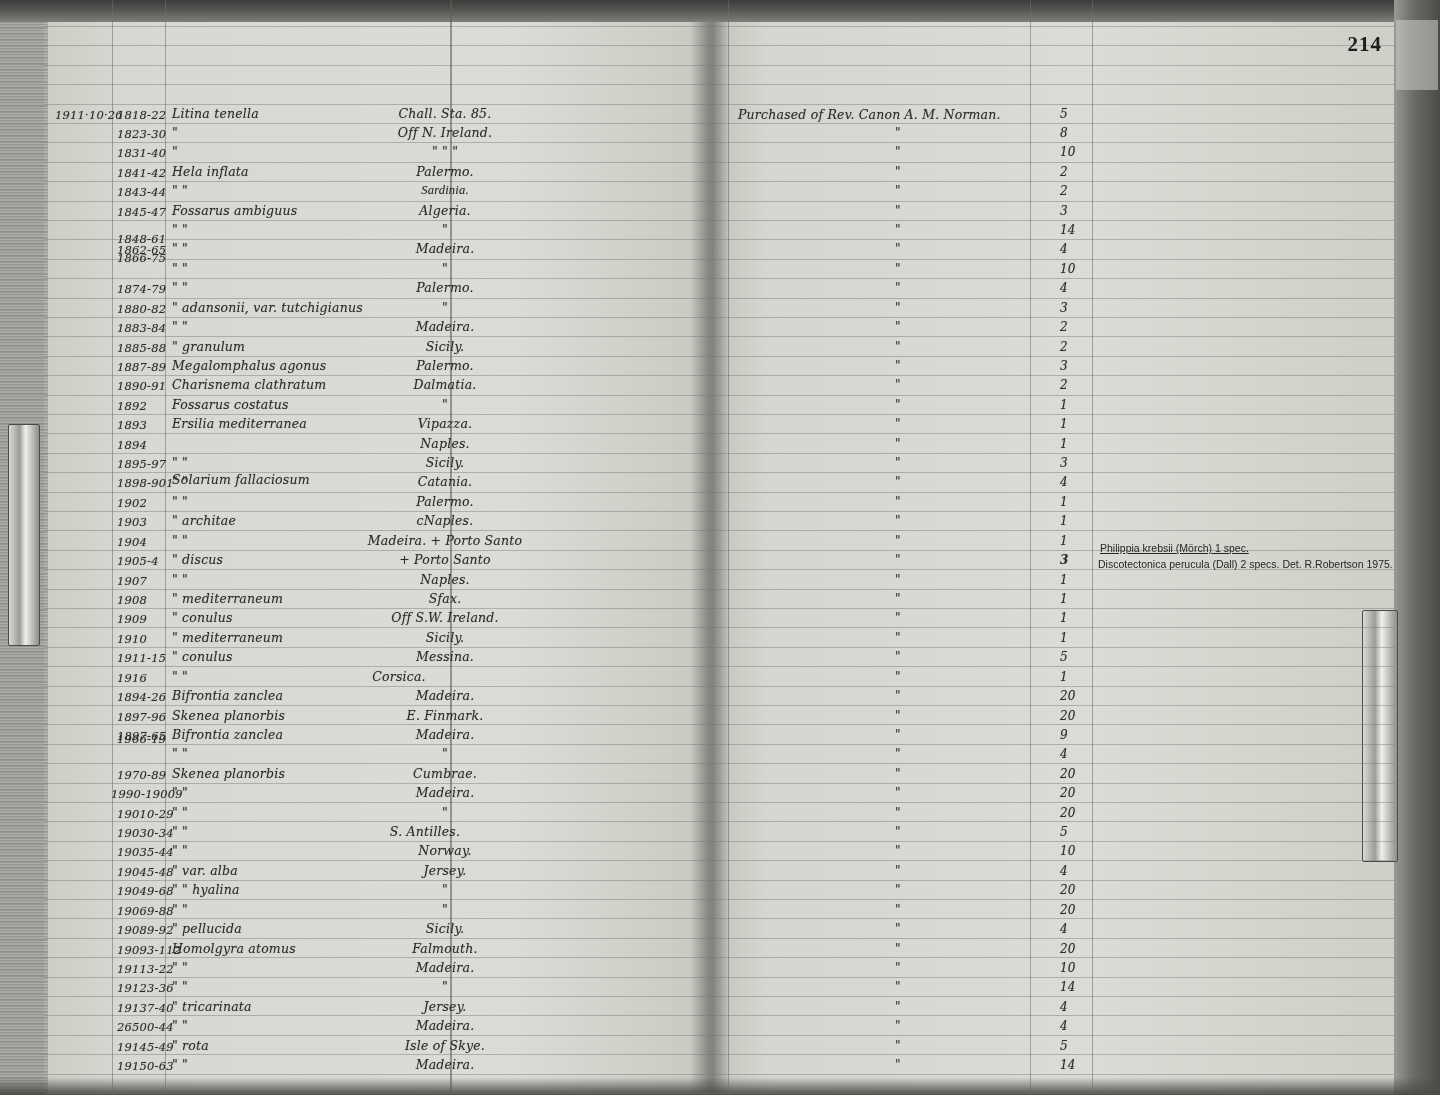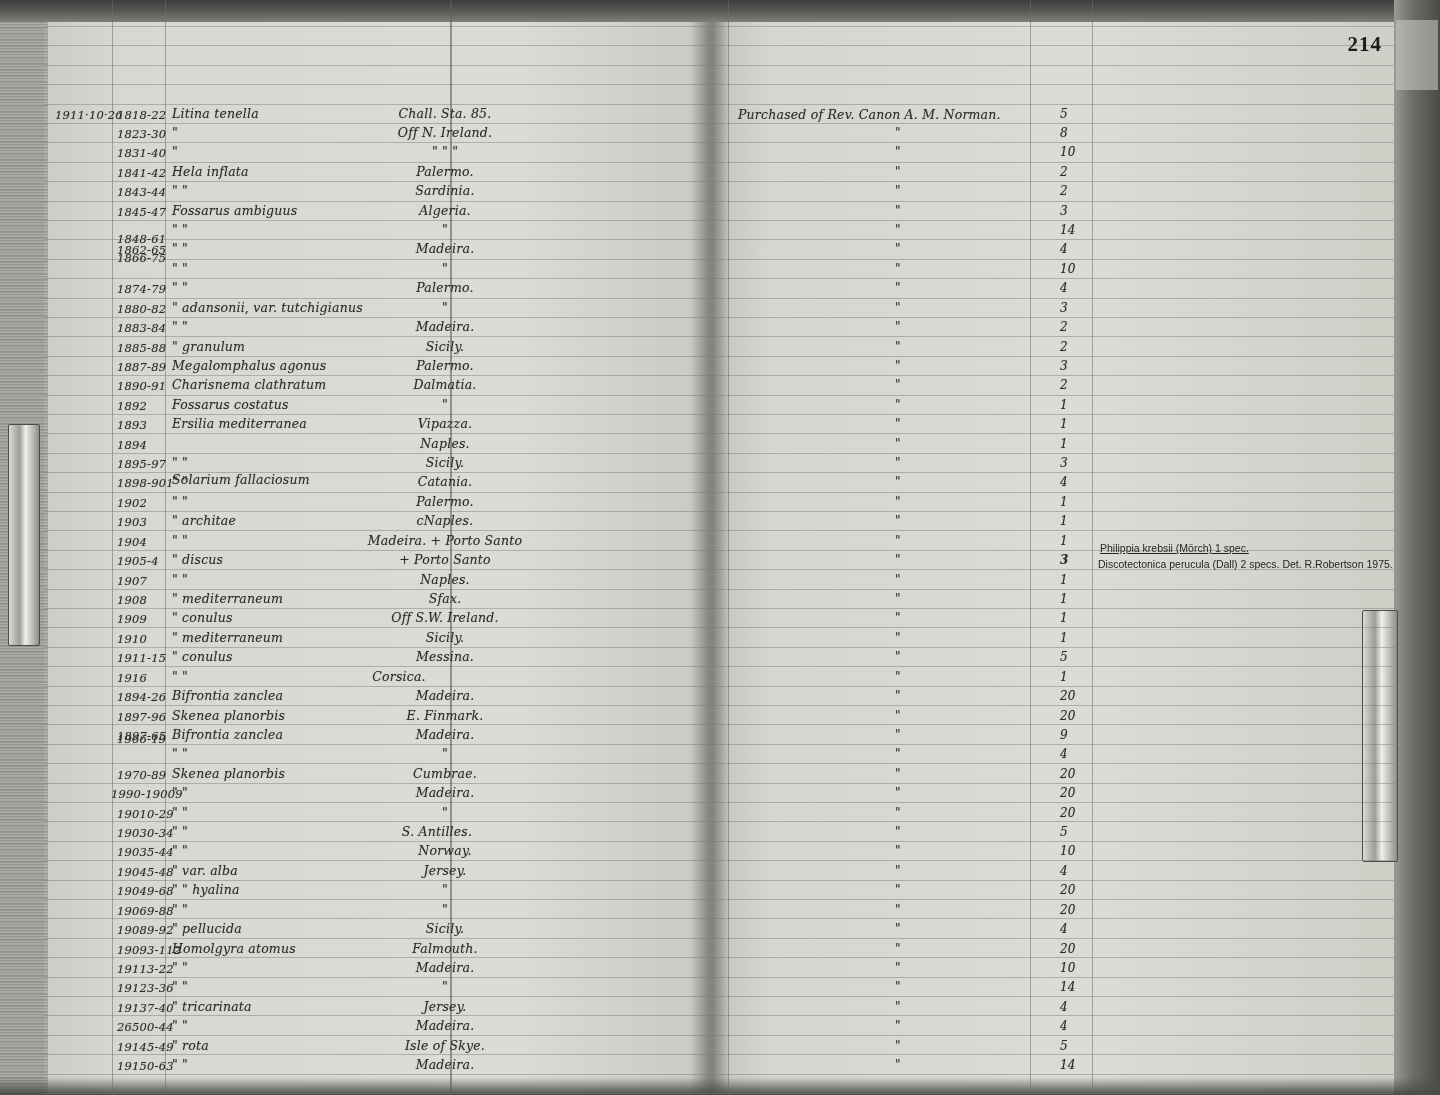--- a/index.html
+++ b/index.html
@@ -196,21 +196,21 @@
       <div class="ink" style="top: 144.34px; left: 0px; width: 730px; text-align: center; white-space: nowrap; padding-left: 160px; box-sizing: border-box;">"  "  "</div>
       <div class="ink ditto" style="left: 895px; top: 145.34px;">"</div>
       <div class="ink qty" style="left: 1060px; top: 145.34px;">10</div>
       <div class="ink num" style="left: 117px; top: 165.76px;">1841-42</div>
       <div class="ink" style="left: 172px; top: 163.76px;">Hela inflata</div>
       <div class="ink" style="top: 163.76px; left: 0px; width: 730px; text-align: center; white-space: nowrap; padding-left: 160px; box-sizing: border-box;">Palermo.</div>
       <div class="ink ditto" style="left: 895px; top: 164.76px;">"</div>
       <div class="ink qty" style="left: 1060px; top: 164.76px;">2</div>
       <div class="ink num" style="left: 117px; top: 185.18px;">1843-44</div>
       <div class="ink" style="left: 172px; top: 183.18px;">"   "</div>
-      <div class="ink" style="top: 183.18px; left: 0px; width: 730px; text-align: center; white-space: nowrap; padding-left: 160px; box-sizing: border-box;">Sardinia.</div>
+      <div class="ink" style="top: 183.18px; left: 0px; width: 730px; text-align: center; white-space: nowrap; padding-left: 160px; box-sizing: border-box; font-family: Liberation Serif, serif;">Sardinia.</div>
       <div class="ink ditto" style="left: 895px; top: 184.18px;">"</div>
       <div class="ink qty" style="left: 1060px; top: 184.18px;">2</div>
       <div class="ink num" style="left: 117px; top: 204.6px;">1845-47</div>
       <div class="ink" style="left: 172px; top: 202.6px;">Fossarus ambiguus</div>
       <div class="ink" style="top: 202.6px; left: 0px; width: 730px; text-align: center; white-space: nowrap; padding-left: 160px; box-sizing: border-box;">Algeria.</div>
       <div class="ink ditto" style="left: 895px; top: 203.6px;">"</div>
       <div class="ink qty" style="left: 1060px; top: 203.6px;">3</div>
       <div class="ink num" style="left: 117px; top: 224.02px; margin-top: 8px;">1848-61</div>
       <div class="ink" style="left: 172px; top: 222.02px;">"       "</div>
       <div class="ink" style="top: 222.02px; left: 0px; width: 730px; text-align: center; white-space: nowrap; padding-left: 160px; box-sizing: border-box;">"</div>
@@ -361,21 +361,21 @@
       <div class="ink" style="top: 785.2px; left: 0px; width: 730px; text-align: center; white-space: nowrap; padding-left: 160px; box-sizing: border-box;">Madeira.</div>
       <div class="ink ditto" style="left: 895px; top: 786.2px;">"</div>
       <div class="ink qty" style="left: 1060px; top: 786.2px;">20</div>
       <div class="ink num" style="left: 117px; top: 806.62px;">19010-29</div>
       <div class="ink" style="left: 172px; top: 804.62px;">"       "</div>
       <div class="ink" style="top: 804.62px; left: 0px; width: 730px; text-align: center; white-space: nowrap; padding-left: 160px; box-sizing: border-box;">"</div>
       <div class="ink ditto" style="left: 895px; top: 805.62px;">"</div>
       <div class="ink qty" style="left: 1060px; top: 805.62px;">20</div>
       <div class="ink num" style="left: 117px; top: 826.04px;">19030-34</div>
       <div class="ink" style="left: 172px; top: 824.04px;">"       "</div>
-      <div class="ink" style="top: 824.04px; left: 12px; width: 730px; text-align: center; white-space: nowrap; padding-left: 120px; box-sizing: border-box;">S. Antilles.</div>
+      <div class="ink" style="top: 824.04px; left: 0px; width: 730px; text-align: center; white-space: nowrap; padding-left: 120px; box-sizing: border-box;">S. Antilles.</div>
       <div class="ink ditto" style="left: 895px; top: 825.04px;">"</div>
       <div class="ink qty" style="left: 1060px; top: 825.04px;">5</div>
       <div class="ink num" style="left: 117px; top: 845.46px;">19035-44</div>
       <div class="ink" style="left: 172px; top: 843.46px;">"       "</div>
       <div class="ink" style="top: 843.46px; left: 0px; width: 730px; text-align: center; white-space: nowrap; padding-left: 160px; box-sizing: border-box;">Norway.</div>
       <div class="ink ditto" style="left: 895px; top: 844.46px;">"</div>
       <div class="ink qty" style="left: 1060px; top: 844.46px;">10</div>
       <div class="ink num" style="left: 117px; top: 864.88px;">19045-48</div>
       <div class="ink" style="left: 172px; top: 862.88px;">"       var. alba</div>
       <div class="ink" style="top: 862.88px; left: 0px; width: 730px; text-align: center; white-space: nowrap; padding-left: 160px; box-sizing: border-box;">Jersey.</div>

